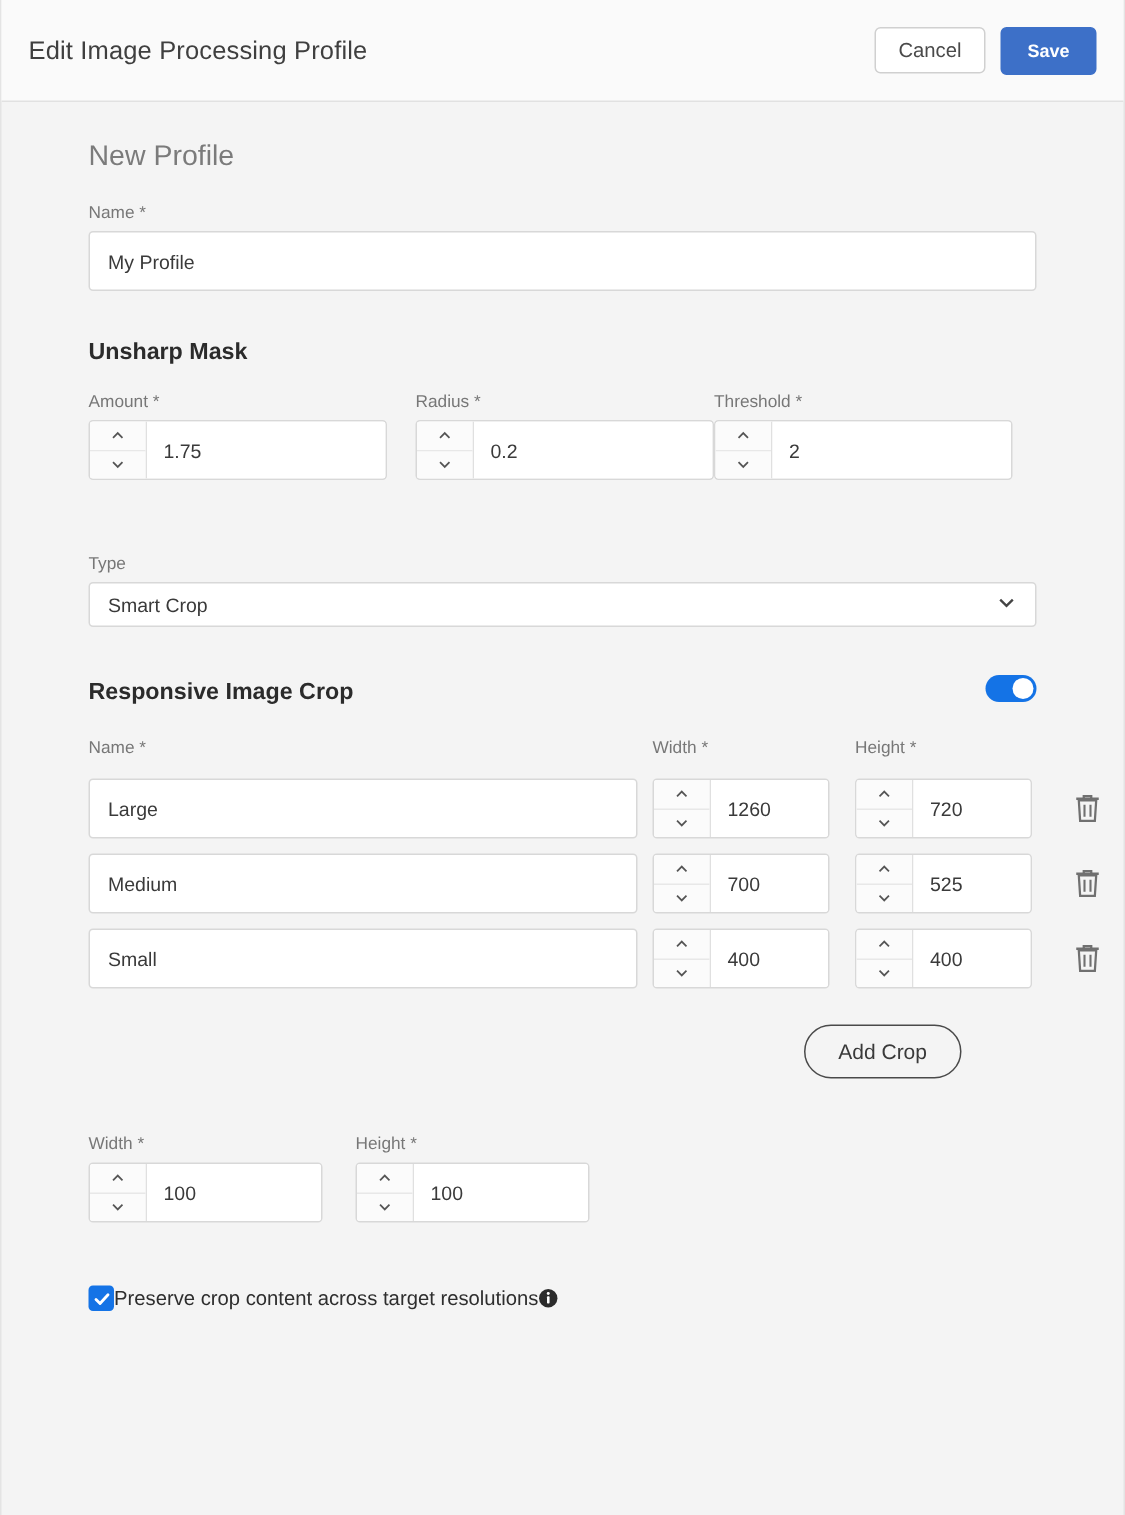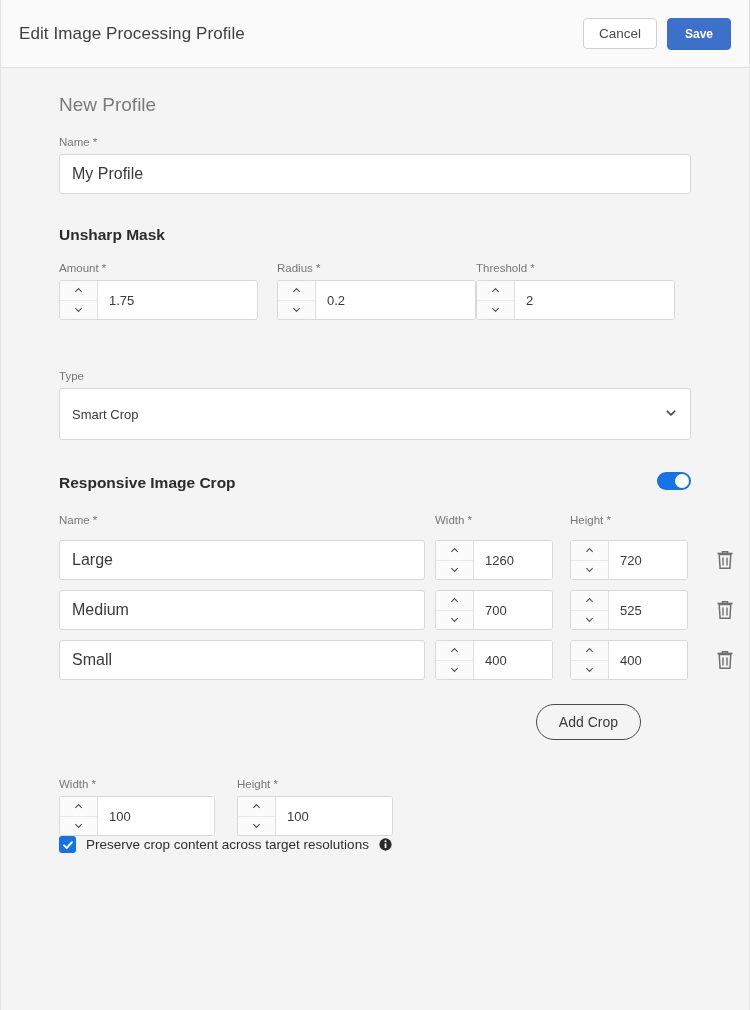--- a/index.html
+++ b/index.html
@@ -34,21 +34,21 @@
 
   
   .content { padding: 26px 58px 0 58px; }
 
   .profile-title { font-size:19px; color:#7b7b7b; font-weight:400; margin:0 0 20px 0; }
 
   .field-label { font-size:11.5px; color:#777777; margin-bottom:6px; display:block; }
 
   .text-input {
     width:100%; height:40px; background:#ffffff; border:1px solid #d8d8d8;
-    border-radius:3px; padding:0 12px; font-size:16px; color:#3a3a3a;
+    border-radius:3px; padding:0 12px; font-size:13px; color:#3a3a3a;
     font-family:"Liberation Sans", sans-serif; outline:none;
   }
 
   .section-title {
     font-size:15.5px; font-weight:700; color:#2b2b2b; margin:0;
   }
   .section-head { display:flex; align-items:center; }
   .section-head .toggle-wrap { margin-left:auto; }
 
   
@@ -66,21 +66,21 @@
   }
   .step-btn:first-child { border-bottom:1px solid #e8e8e8; }
   .chev { display:block; width:9px; height:9px; }
   .stepper-value {
     flex:1; display:flex; align-items:center; padding:0 11px;
     font-size:13px; color:#3a3a3a; background:#ffffff;
   }
 
   
   .select-box {
-    position:relative; width:100%; height:52px; background:#ffffff;
+    position:relative; width:100%; height:30px; background:#ffffff;
     border:1px solid #d8d8d8; border-radius:3px; display:flex;
     align-items:center; padding:0 12px; font-size:13px; color:#3a3a3a;
     cursor:pointer;
   }
   .select-caret { position:absolute; right:13px; top:50%; transform:translateY(-50%); }
 
   
   .toggle {
     width:34px; height:18px; border-radius:9px; background:#1473e6;
     position:relative; cursor:pointer; display:inline-block;
@@ -109,21 +109,21 @@
     padding:9px 22px; font-size:14px; color:#3a3a3a; font-weight:400;
     font-family:"Liberation Sans", sans-serif; cursor:pointer;
   }
 
   
   .swatch-fields { display:flex; margin-top:20px; }
   .sw-col { width:156px; flex:0 0 156px; }
   .sw-col + .sw-col { margin-left:22px; }
 
   
-  .check-row { display:flex; align-items:center; gap:10px; }
+  .check-row { display:flex; align-items:center; margin-top:42px; }
   .checkbox {
     width:17px; height:17px; background:#1473e6; border-radius:3px;
     display:flex; align-items:center; justify-content:center; cursor:pointer;
     flex:0 0 17px;
   }
   .check-label { font-size:13.5px; color:#2e2e2e; }
   .info-icon { cursor:pointer; display:block; }
 
   .gap-sec { height:32px; }
   .gap-sm { height:18px; }

